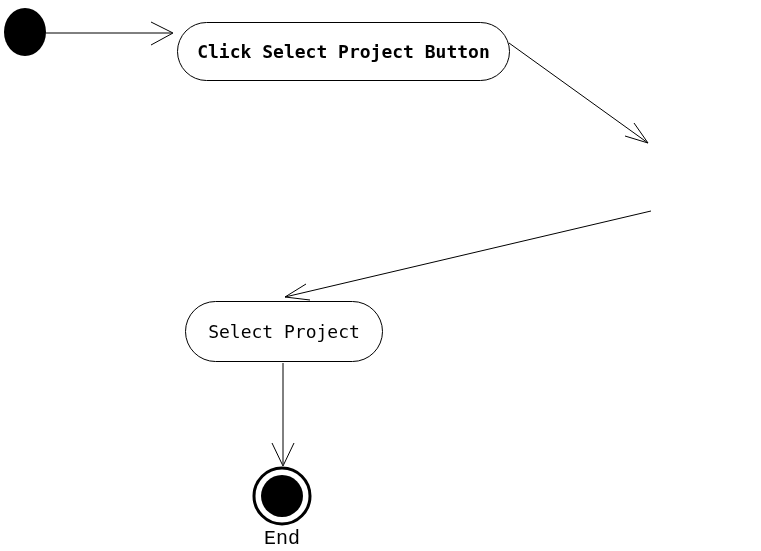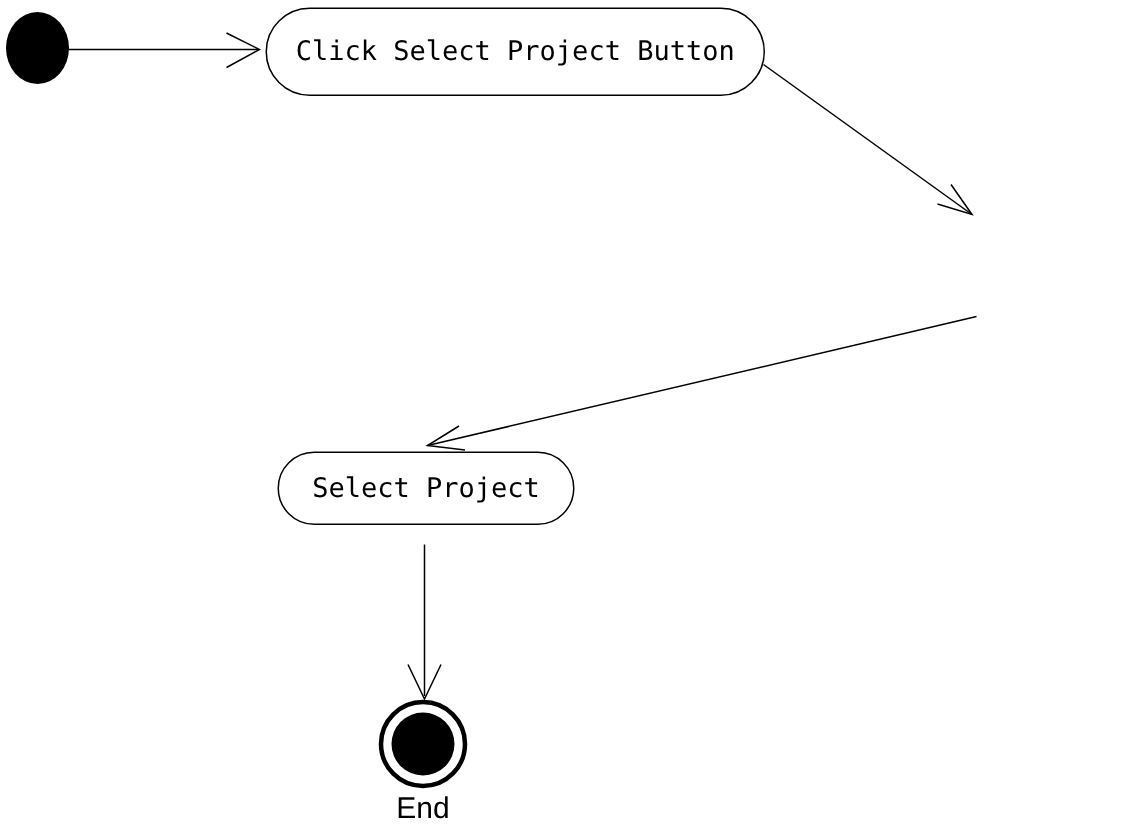--- a/index.html
+++ b/index.html
@@ -55,46 +55,47 @@
     text-align: center;
   }
   .node-label {
     font-size: 18px;
     line-height: 1;
     white-space: nowrap;
     color: var(--text);
   }
   #node-click-select-project-button {
     left: 177px;
-    top: 5px;
+    top: 22px;
     width: 333px;
     height: 59px;
     border-radius: 29.5px;
+    font-weight: bold;
   }
   #node-retrieve-valid-project {
     left: 473px;
     top: 146px;
     width: 285px;
     height: 63px;
     border-radius: 31.5px;
   }
   #node-select-project {
     left: 185px;
     top: 301px;
     width: 198px;
-    height: 49px;
+    height: 61px;
     border-radius: 30.5px;
   }
   .final-state-label {
     position: absolute;
     left: 247px;
     top: 528px;
     width: 70px;
     text-align: center;
-    font-family: Liberation Sans, sans-serif;
+    font-family: Liberation Mono, monospace;
     font-size: 20px;
     line-height: 1.1;
     color: var(--text);
   }
 </style>
 </head>
 <body>
 
 <div id="stage">
 

